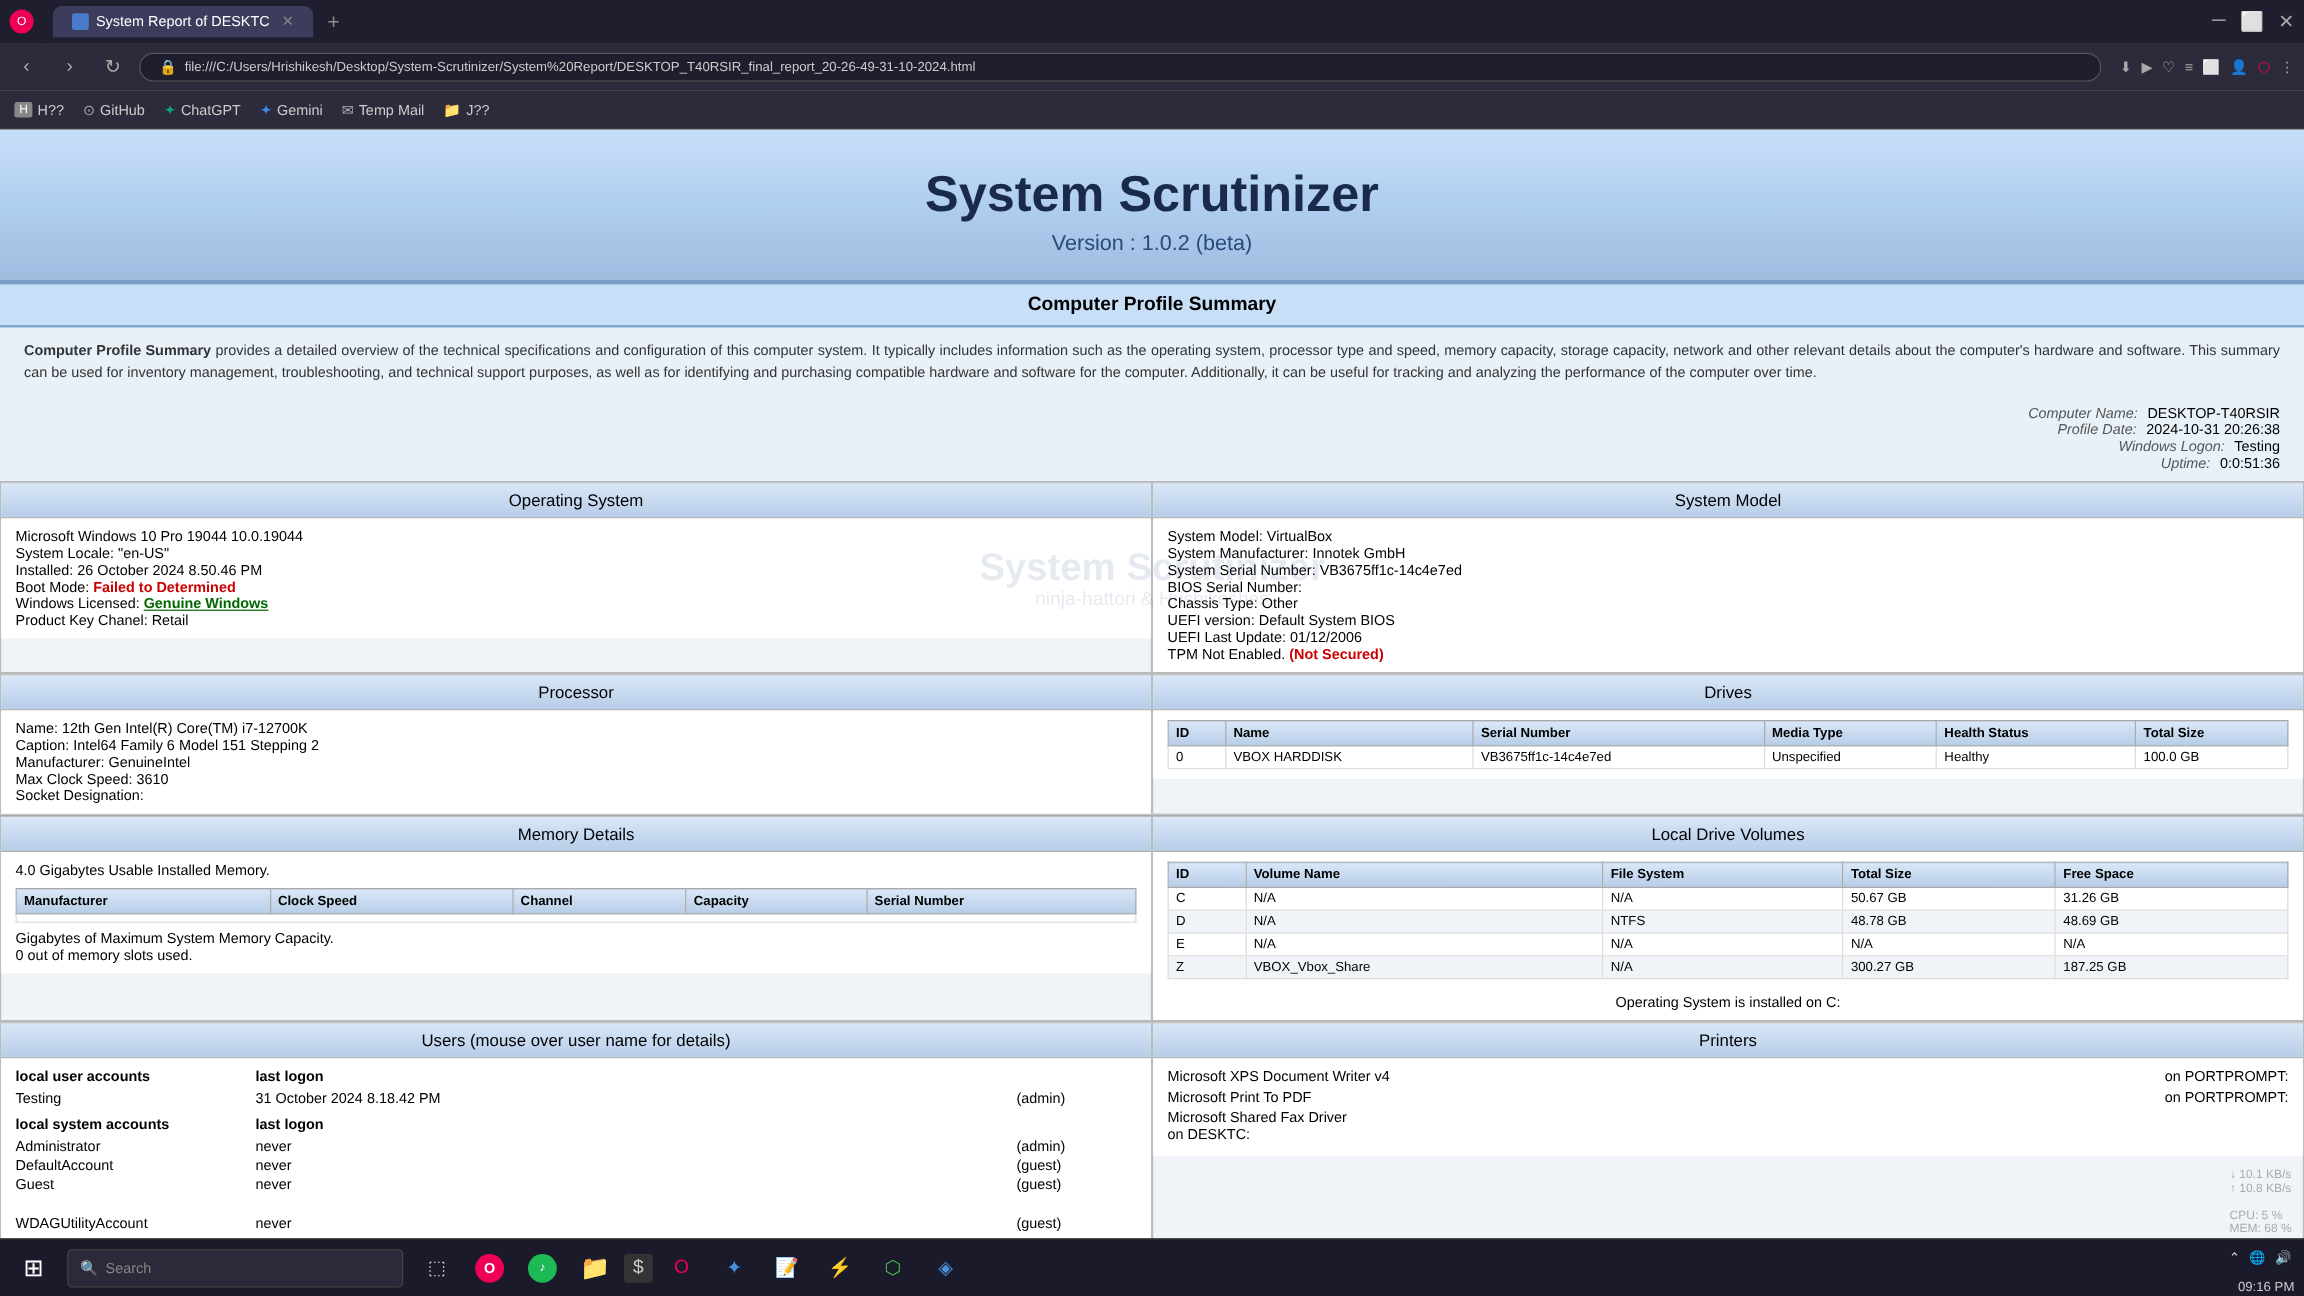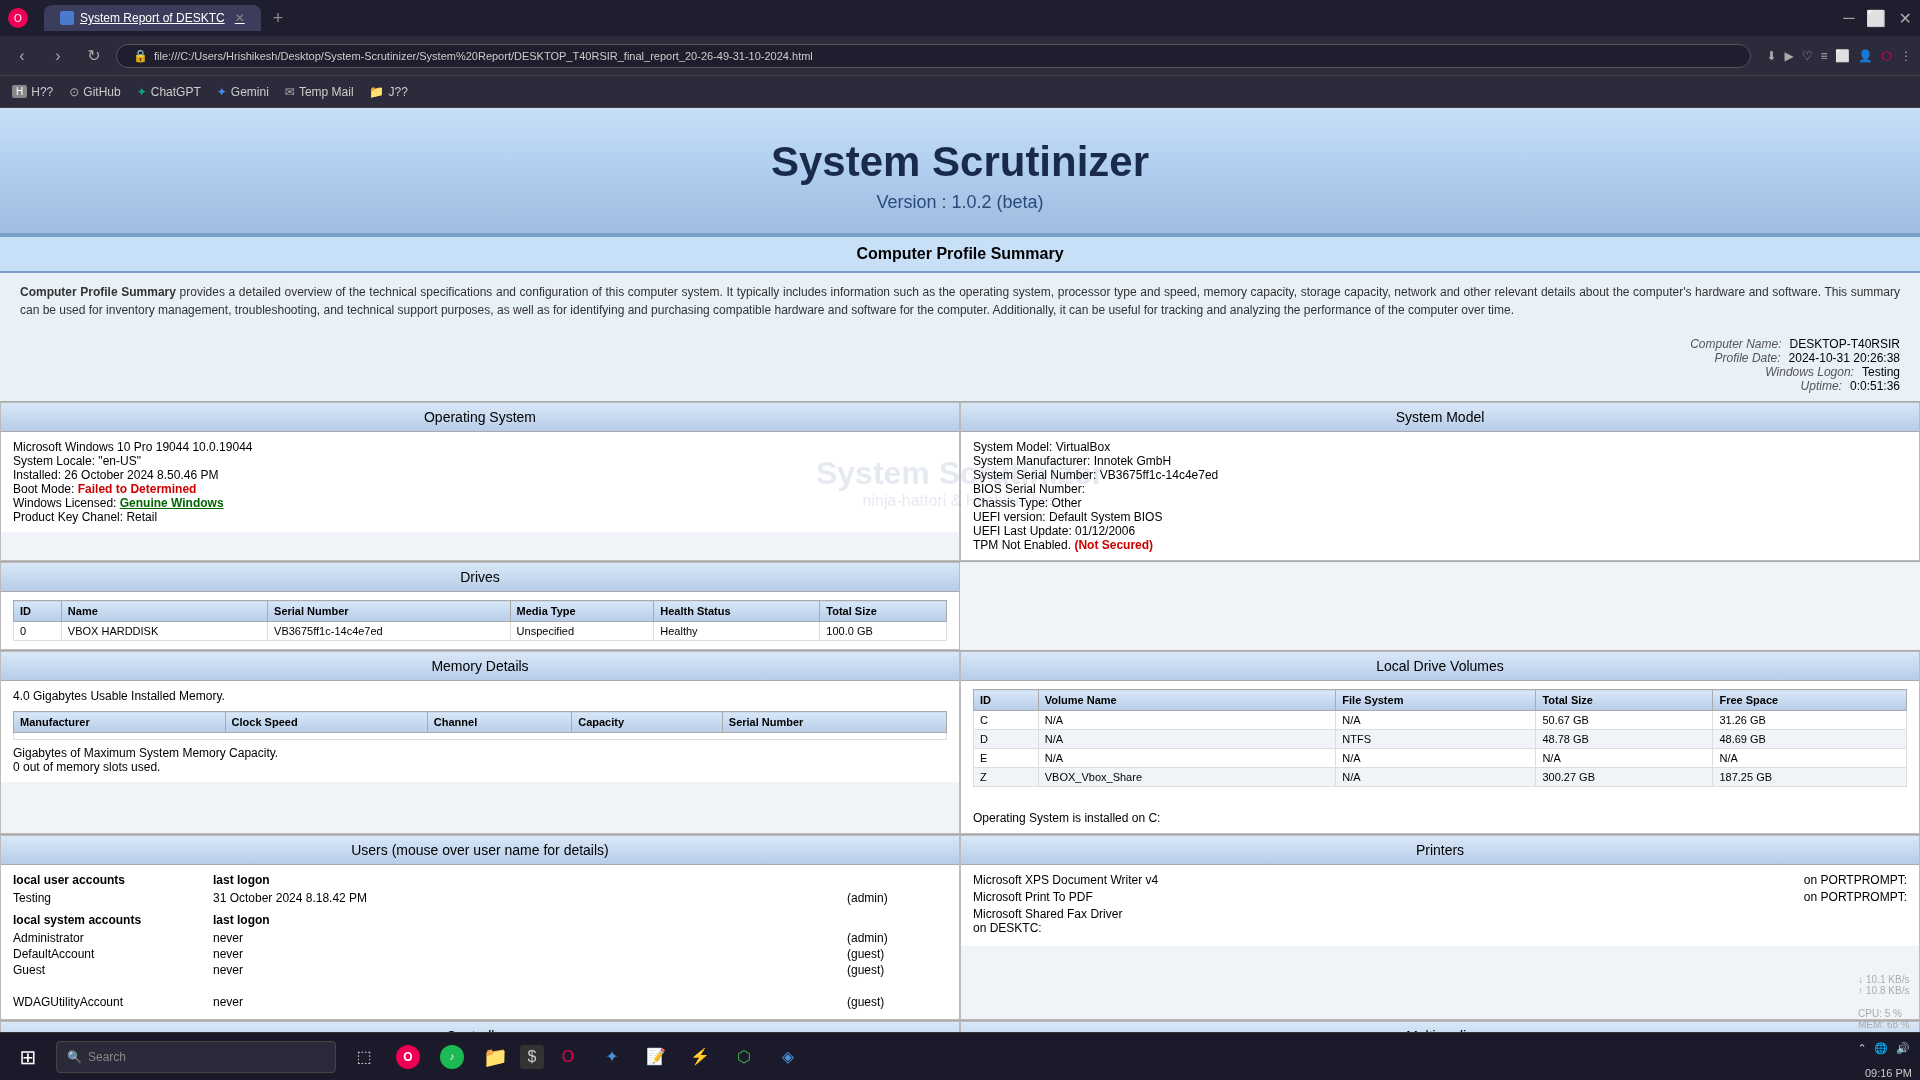--- a/index.html
+++ b/index.html
@@ -3,21 +3,21 @@
   <meta charset="utf-8">
   <style>
     * { margin: 0; padding: 0; box-sizing: border-box; }
     body { font-family: Arial, sans-serif; font-size: 12px; background: #1a1a2e; color: #000; overflow-x: hidden; }
 
     
     .browser-frame { background: #2b2b3b; width: 1920px; min-height: 1080px; display: flex; flex-direction: column; }
     .title-bar { background: #1e1e2e; height: 36px; display: flex; align-items: center; padding: 0 8px; gap: 8px; }
     .os-icon { width: 20px; height: 20px; background: #e05; border-radius: 50%; display: flex; align-items: center; justify-content: center; color: white; font-size: 10px; }
     .tab-bar { display: flex; align-items: center; background: #1e1e2e; padding: 0 8px; height: 36px; }
-    .tab { background: #2b2b3b; padding: 6px 16px; border-radius: 8px 8px 0 0; font-size: 12px; color: #ccc; display: flex; align-items: center; gap: 6px; text-decoration: underline; }
+    .tab { background: #2b2b3b; padding: 6px 16px; border-radius: 8px 8px 0 0; font-size: 12px; color: #ccc; display: flex; align-items: center; gap: 6px; }
     .tab.active { background: #3c3c5c; color: #fff; }
     .tab-favicon { width: 14px; height: 14px; background: #e05; border-radius: 2px; }
     .tab-close { margin-left: 4px; color: #888; cursor: pointer; }
     .new-tab-btn { background: none; border: none; color: #888; font-size: 18px; cursor: pointer; padding: 0 8px; }
     .nav-bar { background: #2b2b3b; height: 40px; display: flex; align-items: center; padding: 0 8px; gap: 8px; border-bottom: 1px solid #444; }
     .nav-btn { background: none; border: none; color: #aaa; font-size: 16px; cursor: pointer; width: 28px; height: 28px; display: flex; align-items: center; justify-content: center; border-radius: 4px; }
     .address-bar { flex: 1; background: #1e1e2e; border: 1px solid #555; border-radius: 20px; padding: 4px 16px; color: #ccc; font-size: 12px; display: flex; align-items: center; gap: 6px; }
     .address-bar-icons { display: flex; align-items: center; gap: 8px; margin-left: 8px; color: #888; }
     .bookmarks-bar { background: #2b2b3b; height: 32px; display: flex; align-items: center; padding: 0 12px; gap: 16px; border-bottom: 1px solid #444; }
     .bookmark { color: #ccc; font-size: 12px; display: flex; align-items: center; gap: 4px; cursor: pointer; }
@@ -200,20 +200,30 @@
           <div>Chassis Type: Other</div>
           <div>UEFI version: Default System BIOS</div>
           <div>UEFI Last Update: 01/12/2006</div>
           <div><span>TPM Not Enabled. </span><span class="text-red">(Not Secured)</span></div>
         </div>
       </div>
     </div>
 
     <div class="main-grid">
 
+      <div class="section">
+        <div class="section-header">Processor</div>
+        <div class="section-content">
+          <div>Name: 12th Gen Intel(R) Core(TM) i7-12700K</div>
+          <div>Caption: Intel64 Family 6 Model 151 Stepping 2</div>
+          <div>Manufacturer: GenuineIntel</div>
+          <div>Max Clock Speed: 3610</div>
+          <div>Socket Designation:</div>
+        </div>
+      </div>
 
       <div class="section">
         <div class="section-header">Drives</div>
         <div class="section-content">
           <table>
             <thead>
               <tr>
                 <th>ID</th>
                 <th>Name</th>
                 <th>Serial Number</th>
@@ -301,21 +311,21 @@
                 </tr>
                 <tr>
                   <td>Z</td>
                   <td>VBOX_Vbox_Share</td>
                   <td>N/A</td>
                   <td>300.27 GB</td>
                   <td>187.25 GB</td>
                 </tr>
               </tbody>
           </table>
-          <div style="margin-top:24px;">Operating System is installed on C:</div>
+          <div style="margin-top:12px;text-align:center;">Operating System is installed on C:</div>
         </div>
       </div>
     </div>
 
     <div class="main-grid">
 
       <div class="section">
         <div class="section-header">Users (mouse over user name for details)</div>
         <div class="section-content">
           <div style="display:grid; grid-template-columns:200px 300px 1fr 100px; font-weight:bold; margin-bottom:4px;">

